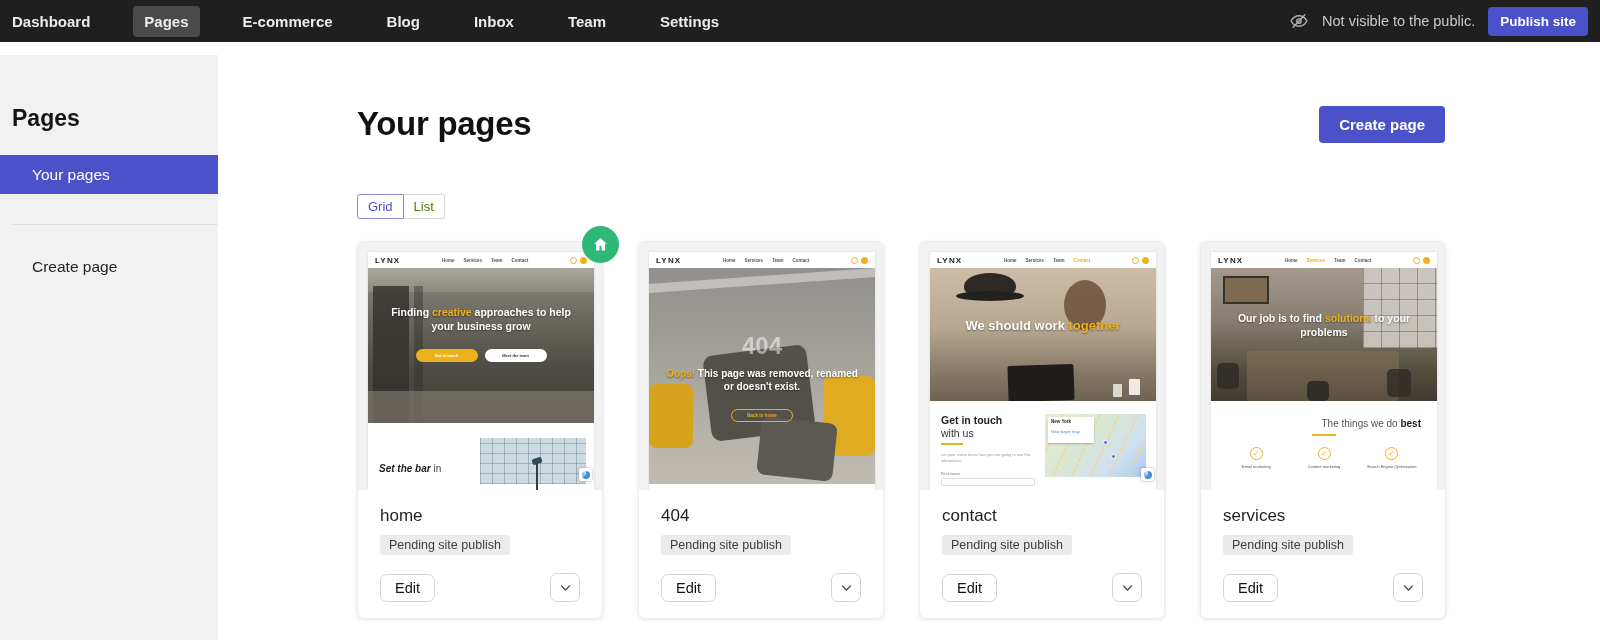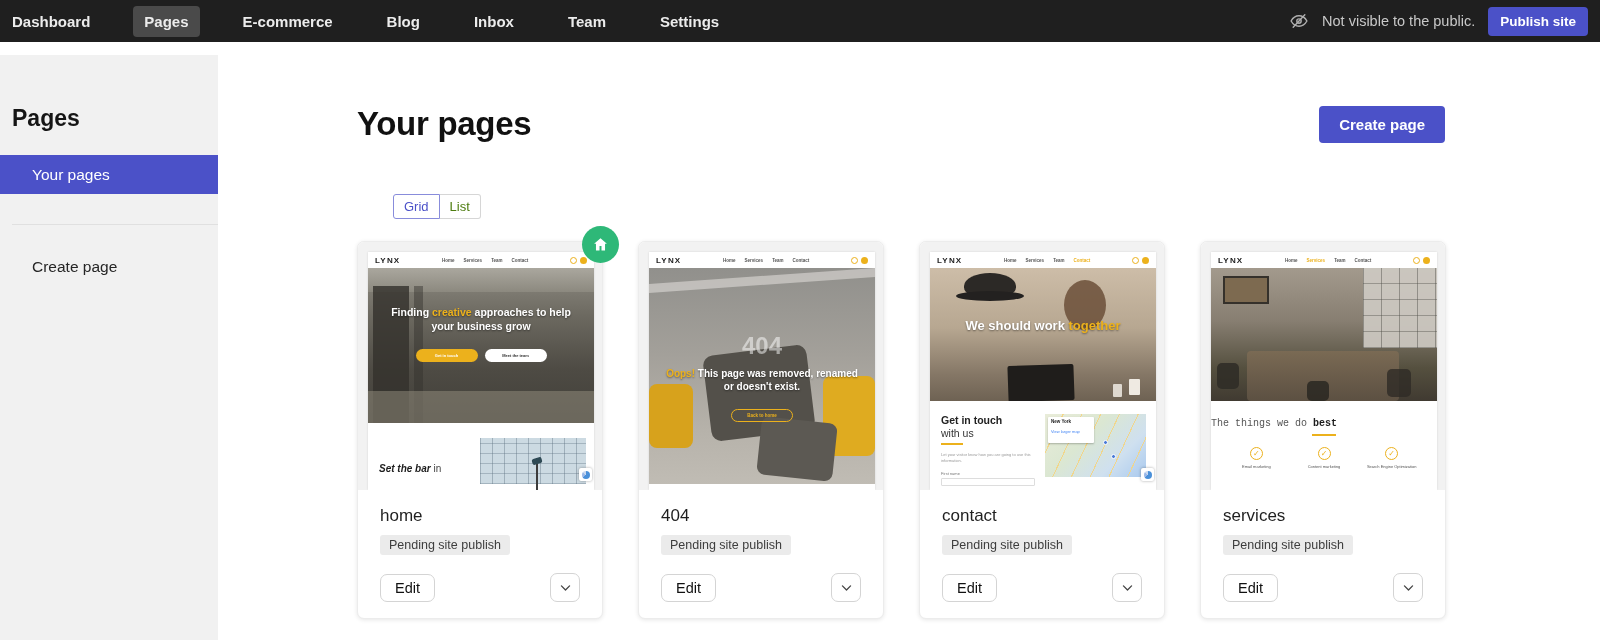--- a/index.html
+++ b/index.html
@@ -37,21 +37,21 @@
   .create-btn { font-size:15px; padding:10px 20px; border-radius:4px; }
 
   .tabs-row { margin-top:46px; display:flex; justify-content:space-between; align-items:flex-start; }
   .tabs { width:406px; border-bottom:1px solid #dcdcdc; display:flex; }
   .tab { padding:0 20px; line-height:34px; font-size:15.5px; color:#2d2d2d; cursor:pointer; position:relative; }
   .tab.active { color:var(--accent); }
   .tab.active::after { content:""; position:absolute; left:4px; right:4px; bottom:-1px; height:2px;
                        background:var(--accent); border-radius:1px; }
   .view-toggle { display:flex; margin-top:4px; }
   .vt { font-family:inherit; font-size:13px; padding:4px 10px; background:#fff; cursor:pointer; }
-  .vt.grid { color:var(--accent); border:1px solid #888cdb; border-radius:3px 0 0 3px;margin-left:36px; }
+  .vt.grid { color:var(--accent); border:1px solid #888cdb; border-radius:3px 0 0 3px; }
   .vt.list { color:#4d7c0f; border:1px solid #d6d6d6; border-left:none; border-radius:0 3px 3px 0; }
 
   
   .cards { margin-top:22px; display:flex; gap:35px; }
   .card { position:relative; width:246px; height:378px; background:#fff; border:1px solid #ececec;
           border-radius:7px; box-shadow:0 1px 4px rgba(0,0,0,.10); }
   .home-badge { position:absolute; top:-16px; right:-17px; width:37px; height:37px; border-radius:50%;
                 background:var(--green); display:flex; align-items:center; justify-content:center; z-index:3; }
   .thumb { height:248px; background:#f2f2f2; border-radius:6px 6px 0 0; padding:10px 10px 0; overflow:hidden;
            cursor:pointer; }
@@ -154,21 +154,21 @@
   .map::before { content:""; position:absolute; inset:0;
          background:repeating-linear-gradient(115deg, transparent 0 16px, rgba(244,212,130,.9) 16px 17px); }
   .map-card { position:absolute; left:3px; top:3px; width:46px; height:26px; background:#fff; border-radius:1px;
               box-shadow:0 1px 2px rgba(0,0,0,.25); padding:2px 3px; z-index:2; }
   .map-card .t { font-size:4.5px; font-weight:700; color:#222; }
   .map-card .lk { font-size:4px; color:#4285f4; margin-top:5px; }
   .pin { position:absolute; width:5px; height:5px; border-radius:50%; background:#4a7bd6; border:1px solid #fff; z-index:2; }
   .pin1 { right:38px; top:26px; } .pin2 { right:30px; top:40px; }
 
   .sect4 { height:83px; }
-  .things { position:absolute; top:17px; left:0; right:0; text-align:left; font-size:10px; color:#555;font-family:Liberation Mono, monospace; }
+  .things { position:absolute; top:17px; left:0; right:16px; text-align:right; font-size:10px; color:#555; }
   .things b { color:#1d1d1d; }
   .ul-c { position:absolute; top:33px; left:50%; transform:translateX(-50%); width:24px; height:2px; background:var(--yellow); }
   .features { position:absolute; top:46px; left:0; right:0; display:flex; justify-content:space-between; padding:0 12px; }
   .feat { display:flex; flex-direction:column; align-items:center; width:33%; }
   .chk { width:13px; height:13px; border:1px solid var(--yellow); border-radius:50%; color:var(--yellow);
          font-size:8px; line-height:12px; text-align:center; }
   .feat .lbl { margin-top:4px; font-size:4px; color:#555; white-space:nowrap; }
 
   
   .card-body { padding:16px 22px 0; }
@@ -405,20 +405,21 @@
                   <i class="soc fill"></i>
                 </span>
               </div>
               <div class="hero hero4">
                 <div class="shape h4-window"></div>
                   <div class="shape h4-frame"></div>
                 <div class="shape h4-table"></div>
                   <div class="shape h4-ch1"></div>
                 <div class="shape h4-ch2"></div>
                   <div class="shape h4-ch3"></div>
+                <div class="hero-text"><span>Our job is to find </span><span class="acc">solutions</span><span> to your problems</span></div>
               </div>
               <div class="sect sect4">
                 <div class="things"><span>The things we do </span><b>best</b></div>
                 <div class="ul-c"></div>
                 <div class="features">
                   <div class="feat">
                     <div class="chk">✓</div>
                     <div class="lbl">Email marketing</div>
                   </div>
                   <div class="feat">

